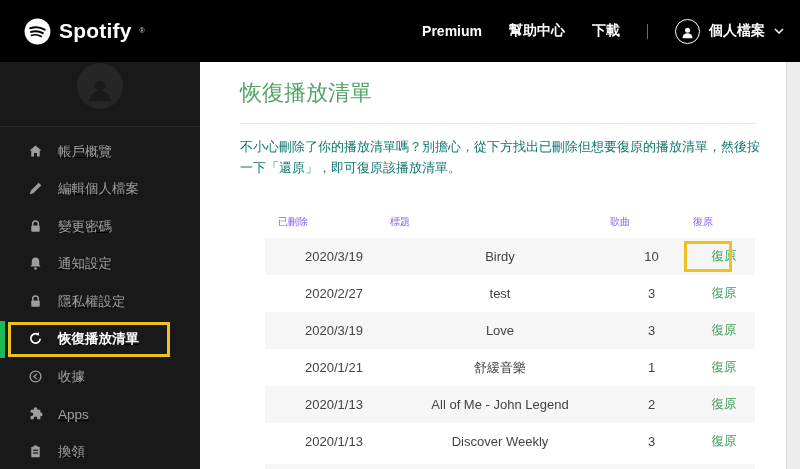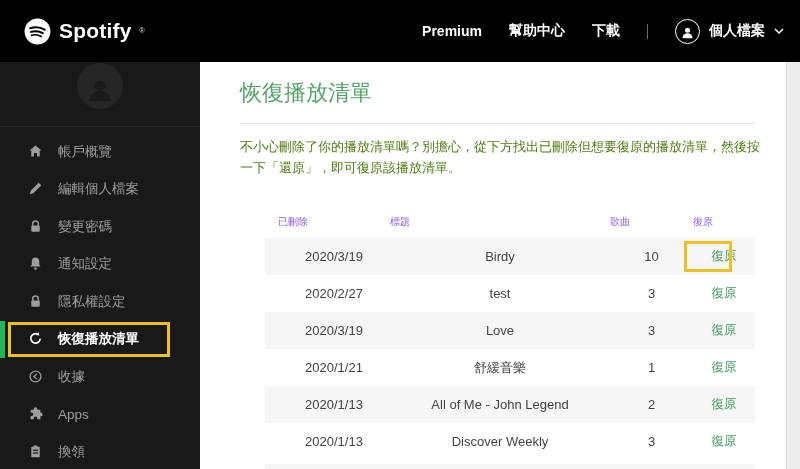--- a/index.html
+++ b/index.html
@@ -30,20 +30,21 @@
     border:1.5px solid #fff; display:flex; align-items:center; justify-content:center;
     overflow:hidden;
   }
   .avatar-sm svg { width:15px; height:15px; margin-top:3px; }
   .chev svg { width:10px; height:6px; display:block; }
 
   
   .sidebar {
     position:absolute; left:0; top:45px; width:200px; bottom:0;
     background:var(--sidebar-bg,#191919);
+    text-decoration:underline;
   }
   .side-avatar-wrap {
     height:82px; display:flex; align-items:center; justify-content:center;
     border-bottom:1px solid #282828;
   }
   .side-avatar {
     width:46px; height:46px; border-radius:50%; background:#262626;
     display:flex; align-items:center; justify-content:center; overflow:hidden;
   }
   .side-avatar svg { width:30px; height:30px; margin-top:8px; }
@@ -63,21 +64,21 @@
 
   
   .main { position:absolute; left:200px; top:45px; right:14px; bottom:0; background:#fff; }
   .main-title {
     position:absolute; left:40px; top:33px;
     font-size:22px; font-weight:400; color:var(--title-green,#53a366);
   }
   .title-divider { position:absolute; left:40px; right:30px; top:78px; height:1px; background:#e4e4e4; }
   .desc {
     position:absolute; left:40px; top:91px; width:528px;
-    font-size:13px; line-height:21px; color:#4d7c0f;
+    font-size:13px; line-height:21px; color:#0f766e;
   }
 
   .table { position:absolute; left:65px; top:160px; width:490px; }
   .thead, .trow {
     display:grid; grid-template-columns:112px 220px 83px 1fr;
     align-items:center; padding-left:13px;
   }
   .thead { height:33px; color:#8b5cf6; font-size:10px; }
   .trow { height:37px; font-size:13px; color:#434343;text-align:center; }
   .trow.alt { background:#f6f6f6; }

